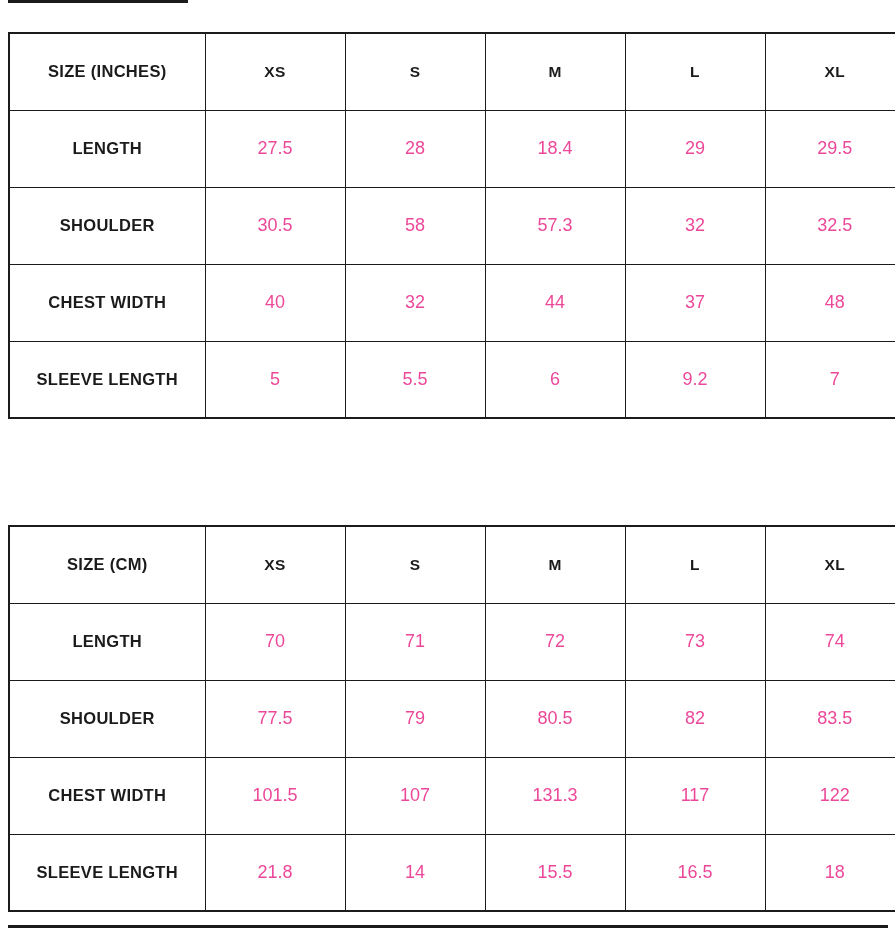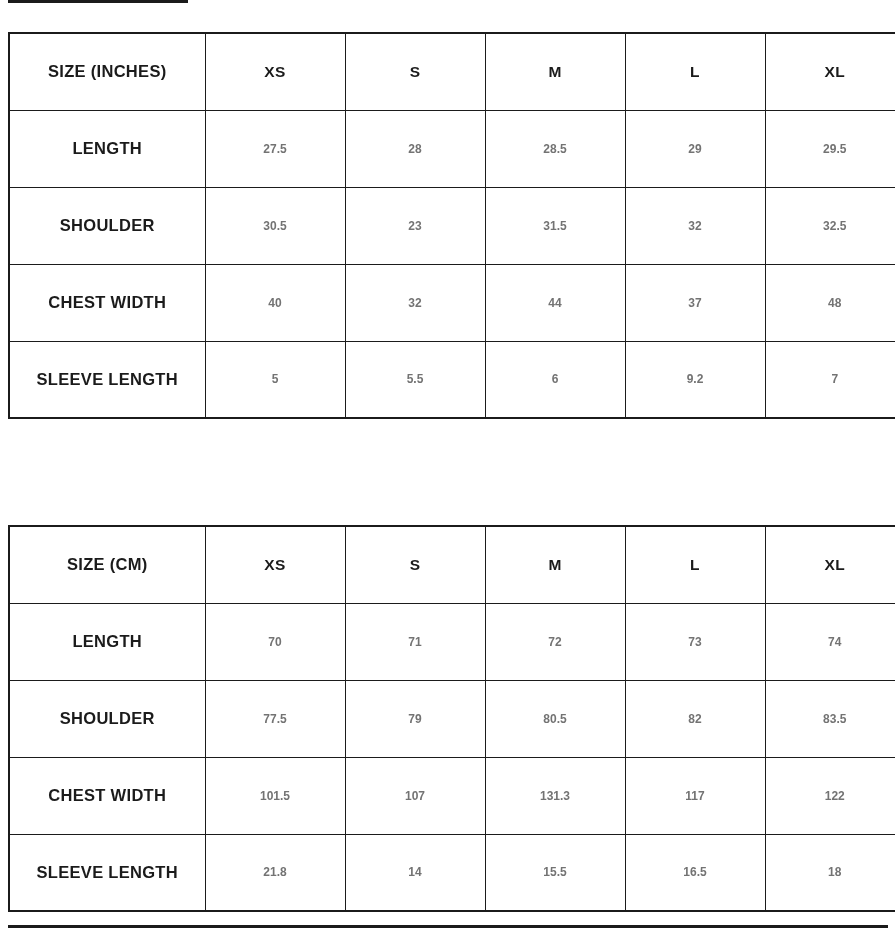--- a/index.html
+++ b/index.html
@@ -70,23 +70,23 @@
     font-size: 16.5px;
     letter-spacing: 0.3px;
   }
   .size-table td.colhead {
     font-weight: bold;
     font-size: 15.5px;
     letter-spacing: 0.3px;
     margin-left: 12px;
   }
   .size-table td.value {
-    font-weight: bold;
-    font-size: 12px;
-    color: #737373;
+    font-weight: normal;
+    font-size: 18px;
+    color: #ec4899;
   }
   .gap-spacer {
     position: absolute;
     left: 0;
     top: 420px;
     width: 895px;
     height: 100px;
   }
 </style>
 </head>
@@ -111,29 +111,29 @@
         <td class="colhead">XS</td>
         <td class="colhead">S</td>
         <td class="colhead">M</td>
         <td class="colhead">L</td>
         <td class="colhead">XL</td>
       </tr>
       <tr>
         <td class="rowhead">LENGTH</td>
         <td class="value">27.5</td>
         <td class="value">28</td>
-        <td class="value">28.5</td>
+        <td class="value">18.4</td>
         <td class="value">29</td>
         <td class="value">29.5</td>
       </tr>
       <tr>
         <td class="rowhead">SHOULDER</td>
         <td class="value">30.5</td>
-        <td class="value">23</td>
-        <td class="value">31.5</td>
+        <td class="value">58</td>
+        <td class="value">57.3</td>
         <td class="value">32</td>
         <td class="value">32.5</td>
       </tr>
       <tr>
         <td class="rowhead">CHEST WIDTH</td>
         <td class="value">40</td>
         <td class="value">32</td>
         <td class="value">44</td>
         <td class="value">37</td>
         <td class="value">48</td>

